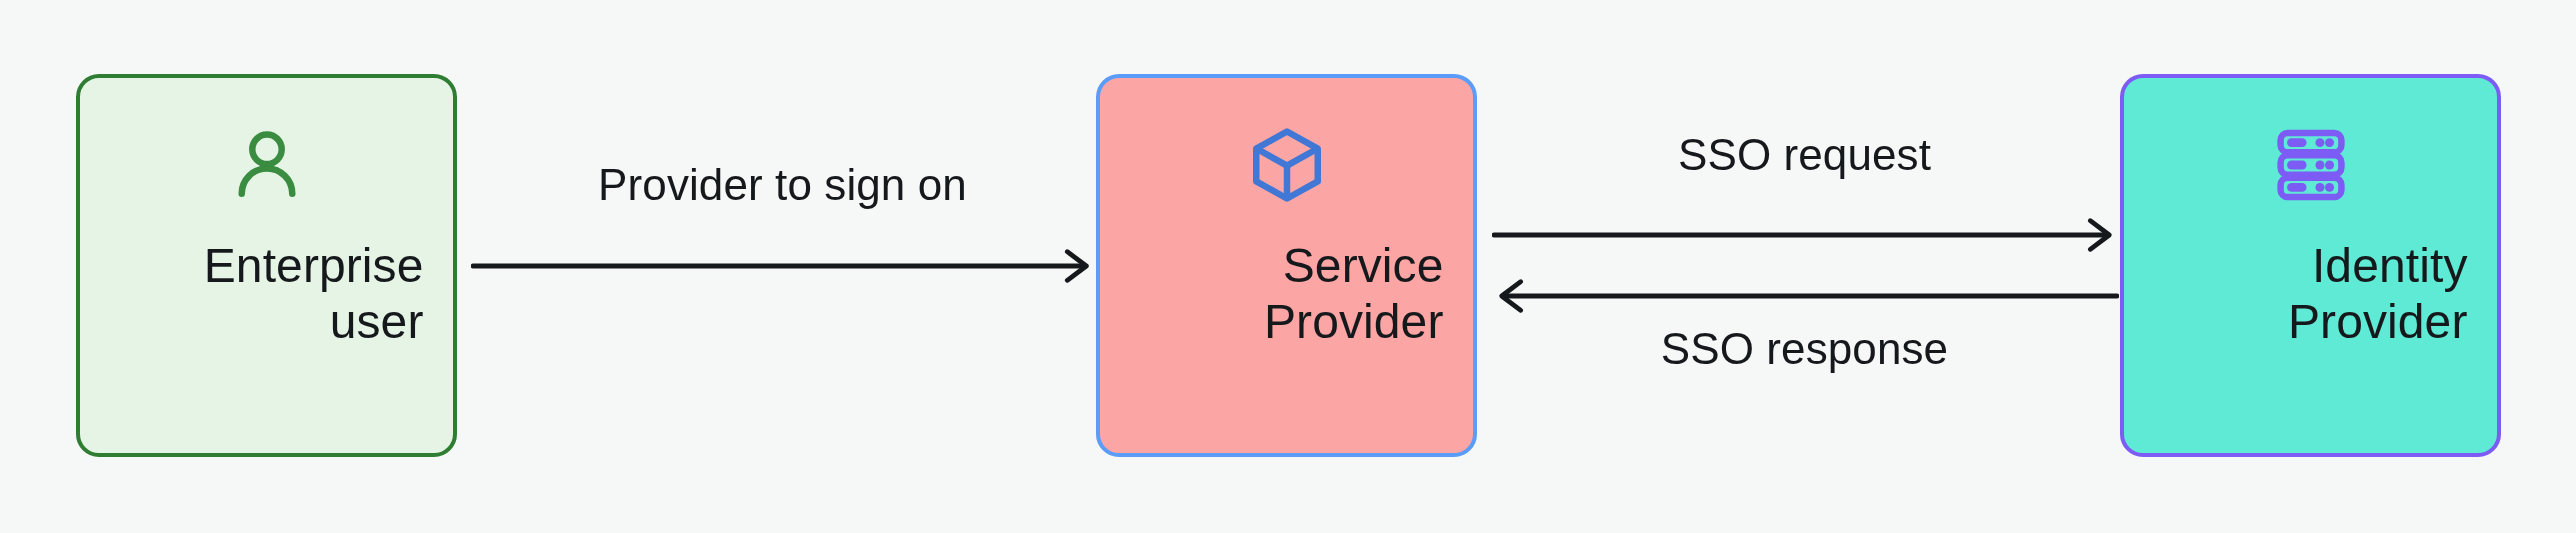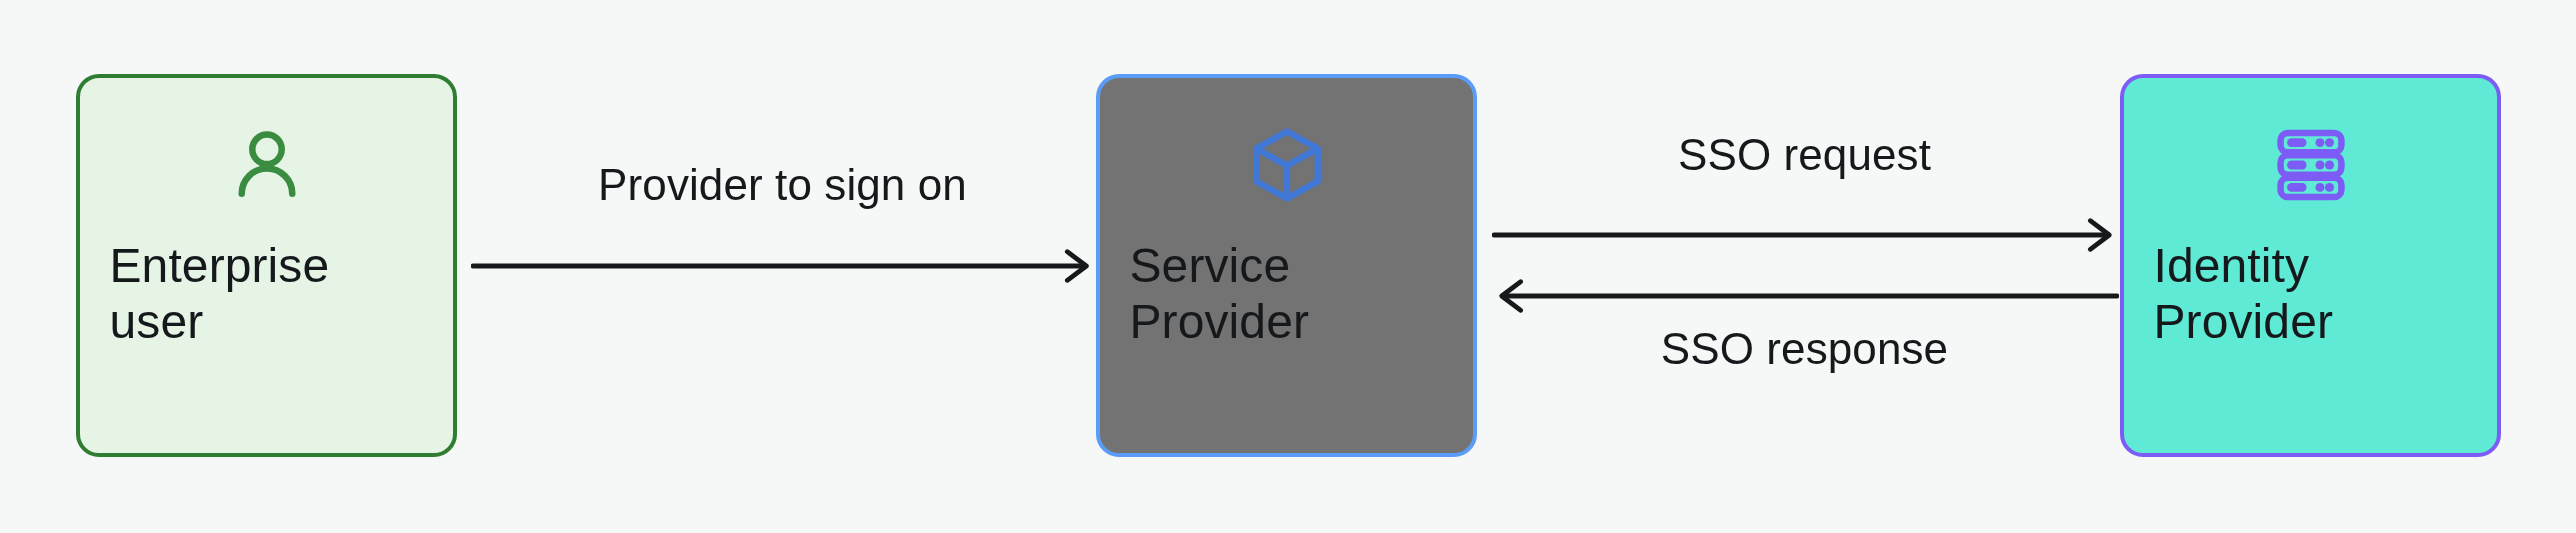--- a/index.html
+++ b/index.html
@@ -38,37 +38,37 @@
   }
   .node-icon {
     margin-top: 46px;
     width: 82px;
     height: 82px;
     display: block;
   }
   .node-label {
     margin-top: 32px;
     width: 314px;
-    text-align: left;
+    text-align: right;
     font-size: 48px;
     line-height: 1.16;
     color: #16191c;
     letter-spacing: 0.1px;
     white-space: pre-line;
   }
 
   #node-enterprise-user {
     left: 76px;
     border-color: #2e7d32;
     background: #e6f4e6;
   }
   #node-service-provider {
     left: 1096px;
     border-color: #5a9cf8;
-    background: #737373;
+    background: #fca5a5;
   }
   #node-identity-provider {
     left: 2120px;
     border-color: #7c5cf5;
     background: #5eead4;
   }
 
   
   .connector {
     position: absolute;

